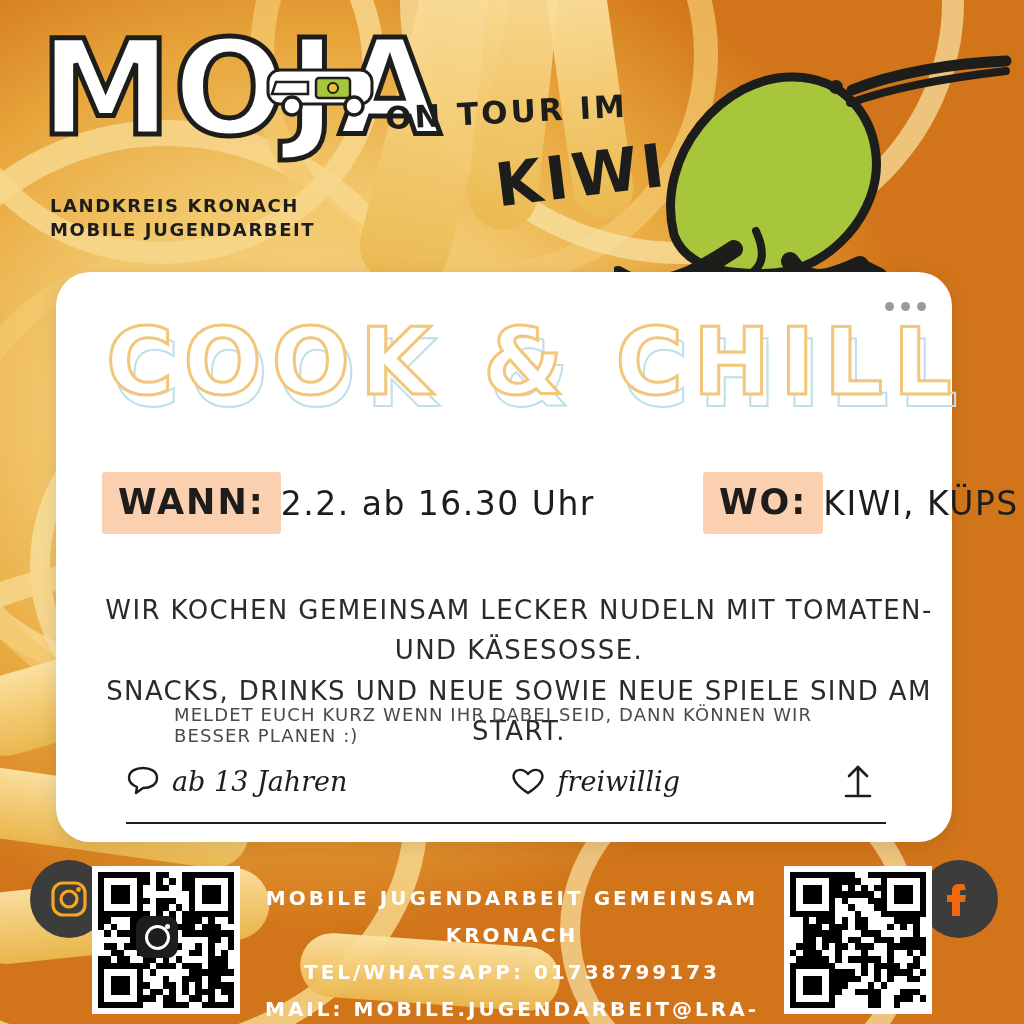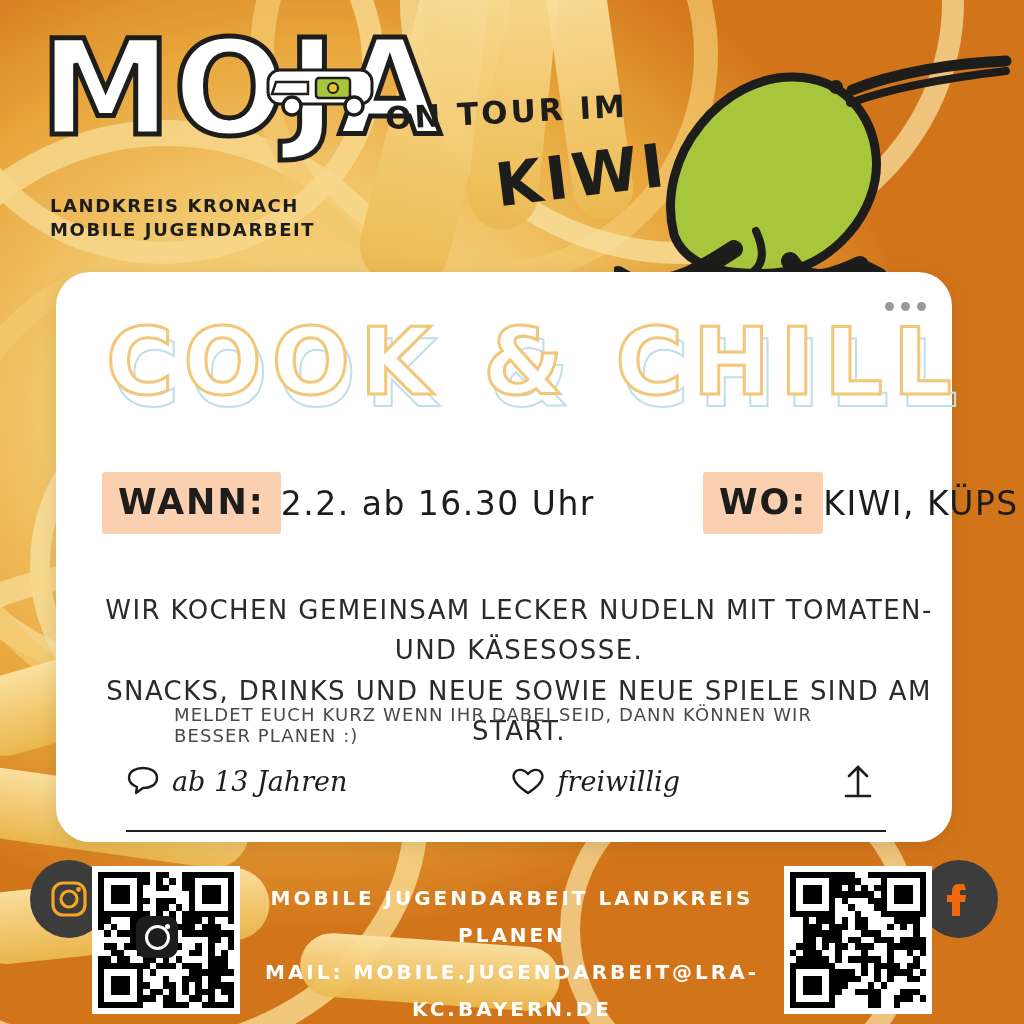--- a/index.html
+++ b/index.html
@@ -226,21 +226,21 @@
   }
 
   .icon-row {
     position: absolute;
     left: 70px;
     top: 492px;
     width: 760px;
     display: flex;
     align-items: center;
     justify-content: space-between;
-    padding-bottom: 32px;
+    padding-bottom: 24px;
     border-bottom: 2px solid #1d1d1b;
   }
   .icon-item {
     display: flex;
     align-items: center;
     gap: 12px;
     font-size: 27px;
     color: #1d1d1b;
     font-family: "DejaVu Serif", serif;
     font-style: italic;
@@ -1323,17 +1323,18 @@
         <div></div>
         <div class="qr-cell"></div>
         <div></div>
         <div></div>
         <div></div>
         <div></div>
       </div>
   </div>
 
   <div class="footer-text">
-    <div>MOBILE JUGENDARBEIT LANDKREIS PLANEN</div>
+    <div>MOBILE JUGENDARBEIT GEMEINSAM KRONACH</div>
+    <div>TEL/WHATSAPP:  01738799173</div>
     <div>MAIL: MOBILE.JUGENDARBEIT@LRA-KC.BAYERN.DE</div>
   </div>
 
 </div>
 
 </body></html>

